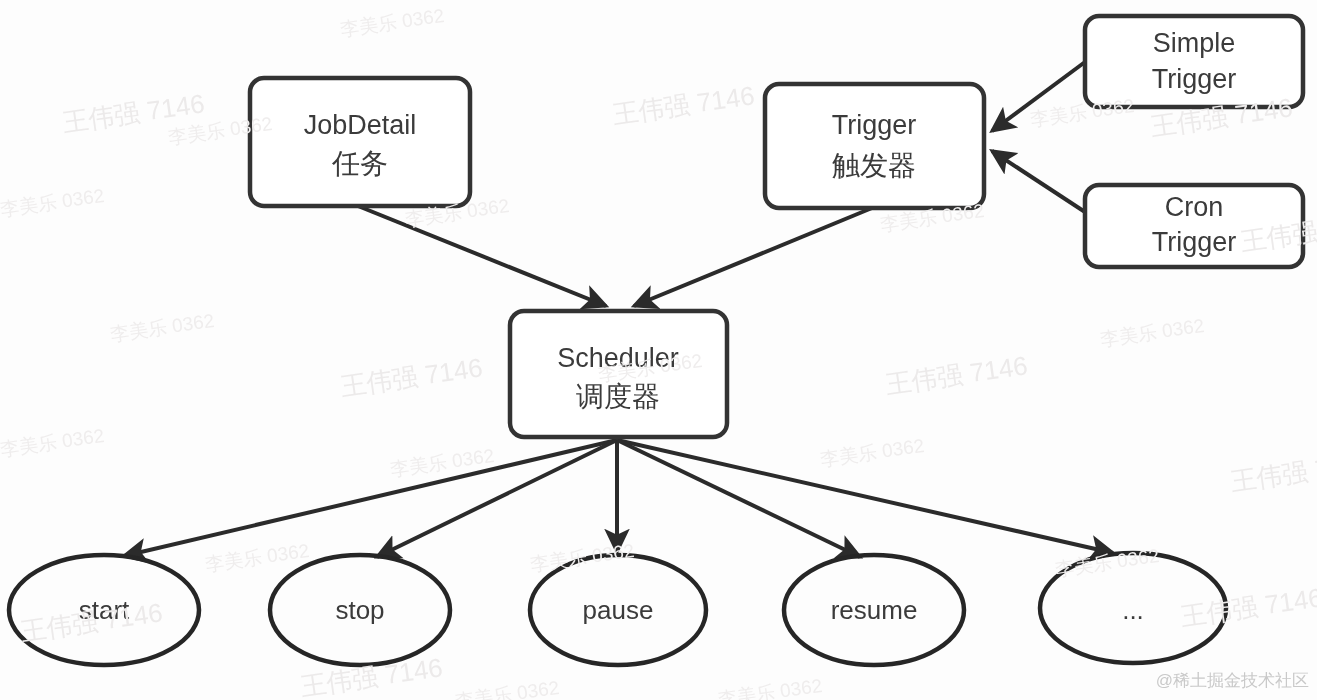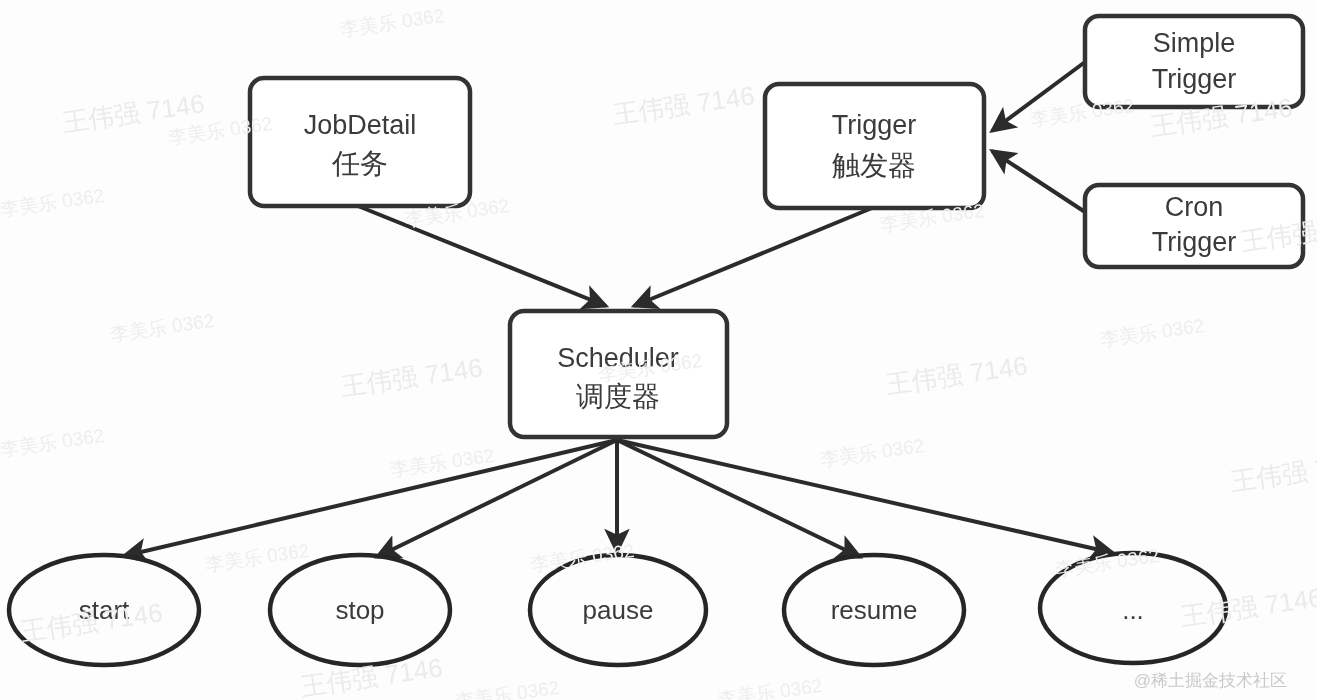--- a/index.html
+++ b/index.html
@@ -69,21 +69,21 @@
     transform: rotate(-8deg);
     user-select: none;
     pointer-events: none;
   }
   .watermark.small {
     font-size: 19px;
     color: #efeded;
   }
   .credit {
     position: absolute;
-    right: 30px;
+    right: 8px;
     bottom: 8px;
     color: #c9c9c9;
     font-size: 17px;
     font-family: "Liberation Sans", "DejaVu Sans", sans-serif;
     white-space: nowrap;
   }
 </style>
 </head>
 <body>
 

